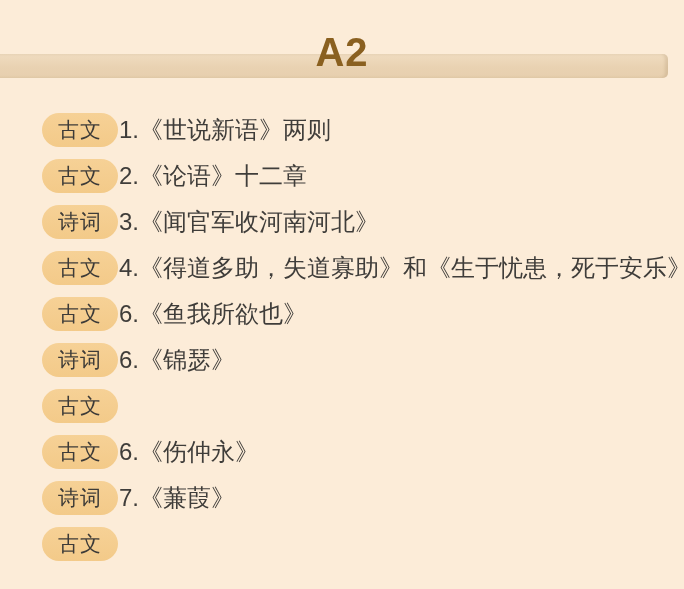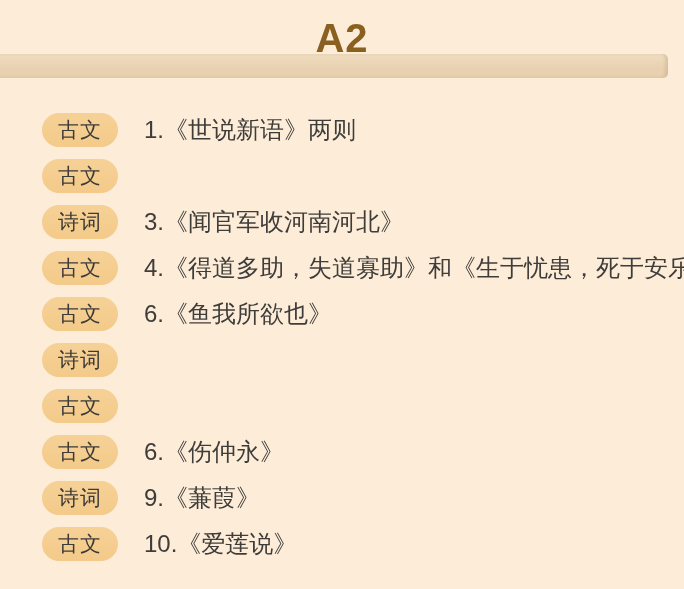--- a/index.html
+++ b/index.html
@@ -28,21 +28,21 @@
     top: 54px;
     left: 0;
     width: 668px;
     height: 24px;
     background: linear-gradient(180deg, #f0dcc0 0%, #e9d2b2 55%, #e7cfae 100%);
     border-radius: 0 5px 5px 0;
     box-shadow: inset -3px 0 3px rgba(140,110,70,0.18);
   }
   .page-title {
     position: absolute;
-    top: 14px;
+    top: 28px;
     left: 0;
     width: 100%;
     margin: 0;
     text-align: center;
     font-size: 40px;
     line-height: 48px;
     font-weight: bold;
     color: #8a6020;
     letter-spacing: 1px;
     z-index: 2;
@@ -51,36 +51,35 @@
   .lesson-list {
     list-style: none;
     margin: 0;
     padding: 18px 0 0 42px;
   }
   .row {
     display: flex;
     align-items: center;
     height: 34px;
     margin-bottom: 12px;
-    gap: 10px;
   }
   .badge {
     flex: 0 0 auto;
     width: 76px;
     height: 34px;
     border-radius: 17px;
     background: linear-gradient(180deg, #f6d196 0%, #f3ca89 100%);
     color: #3d3b38;
     font-size: 21px;
     line-height: 34px;
     text-align: center;
     letter-spacing: 1px;
   }
   .label {
-    margin-left: 16px;
+    margin-left: 1px;
     font-size: 24px;
     line-height: 34px;
     color: #3f3d3a;
     white-space: nowrap;
   }
 </style>
 </head>
 <body>
 
 <div class="page">
@@ -88,45 +87,46 @@
     <div class="title-bar"></div>
     <h1 class="page-title">A2</h1>
   </div>
   <ul class="lesson-list" id="lesson-list">
       <li class="row">
         <span class="badge">古文</span>
         <span class="label">1.《世说新语》两则</span>
       </li>
       <li class="row">
         <span class="badge">古文</span>
+        <span class="label">2.《论语》十二章</span>
       </li>
       <li class="row">
         <span class="badge">诗词</span>
         <span class="label">3.《闻官军收河南河北》</span>
       </li>
       <li class="row">
         <span class="badge">古文</span>
         <span class="label">4.《得道多助，失道寡助》和《生于忧患，死于安乐》</span>
       </li>
       <li class="row">
         <span class="badge">古文</span>
         <span class="label">6.《鱼我所欲也》</span>
       </li>
       <li class="row">
         <span class="badge">诗词</span>
+        <span class="label">6.《锦瑟》</span>
       </li>
       <li class="row">
         <span class="badge">古文</span>
       </li>
       <li class="row">
         <span class="badge">古文</span>
         <span class="label">6.《伤仲永》</span>
       </li>
       <li class="row">
         <span class="badge">诗词</span>
-        <span class="label">9.《蒹葭》</span>
+        <span class="label">7.《蒹葭》</span>
       </li>
       <li class="row">
         <span class="badge">古文</span>
-        <span class="label">10.《爱莲说》</span>
       </li>
     </ul>
 </div>
 
 </body></html>

